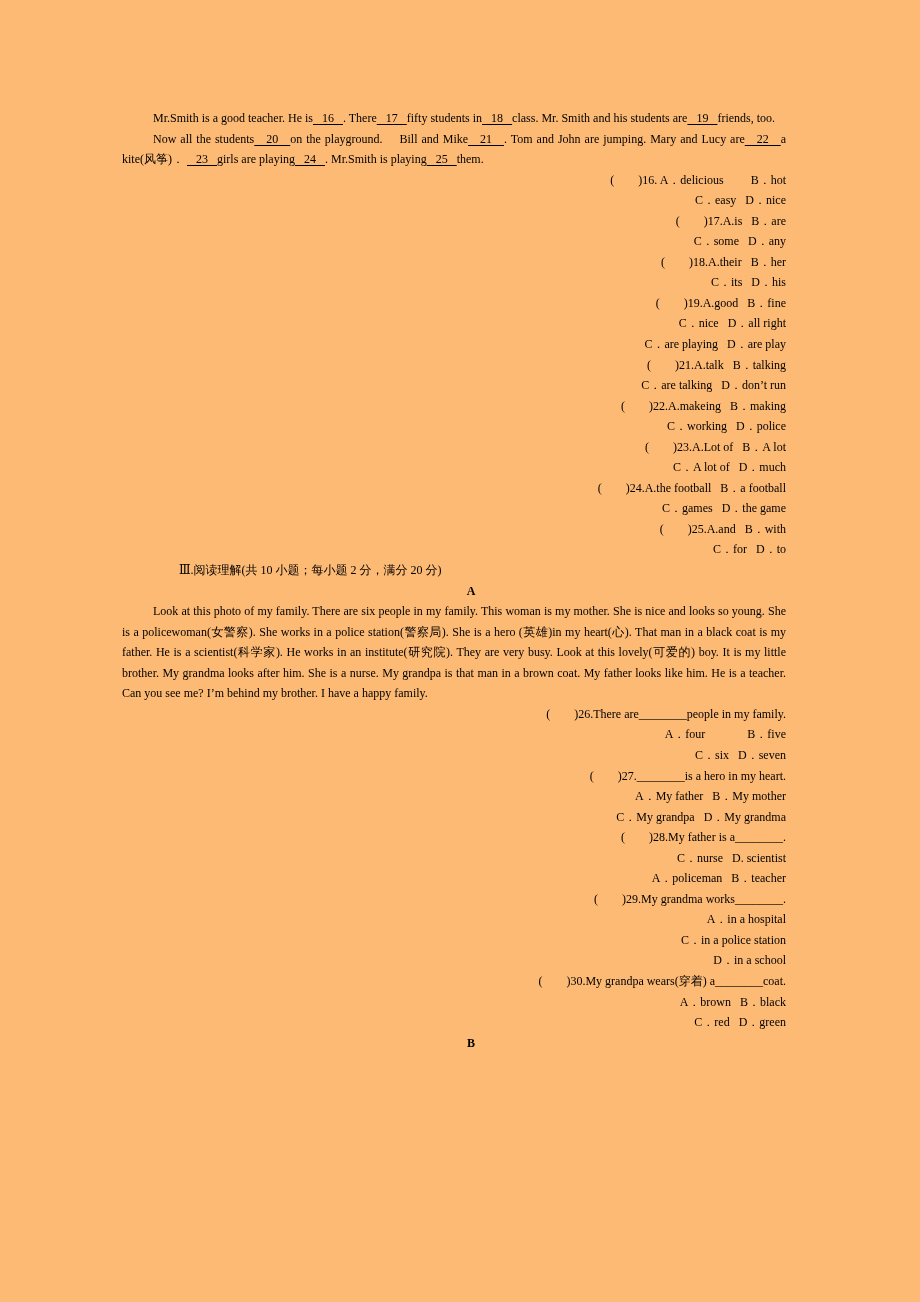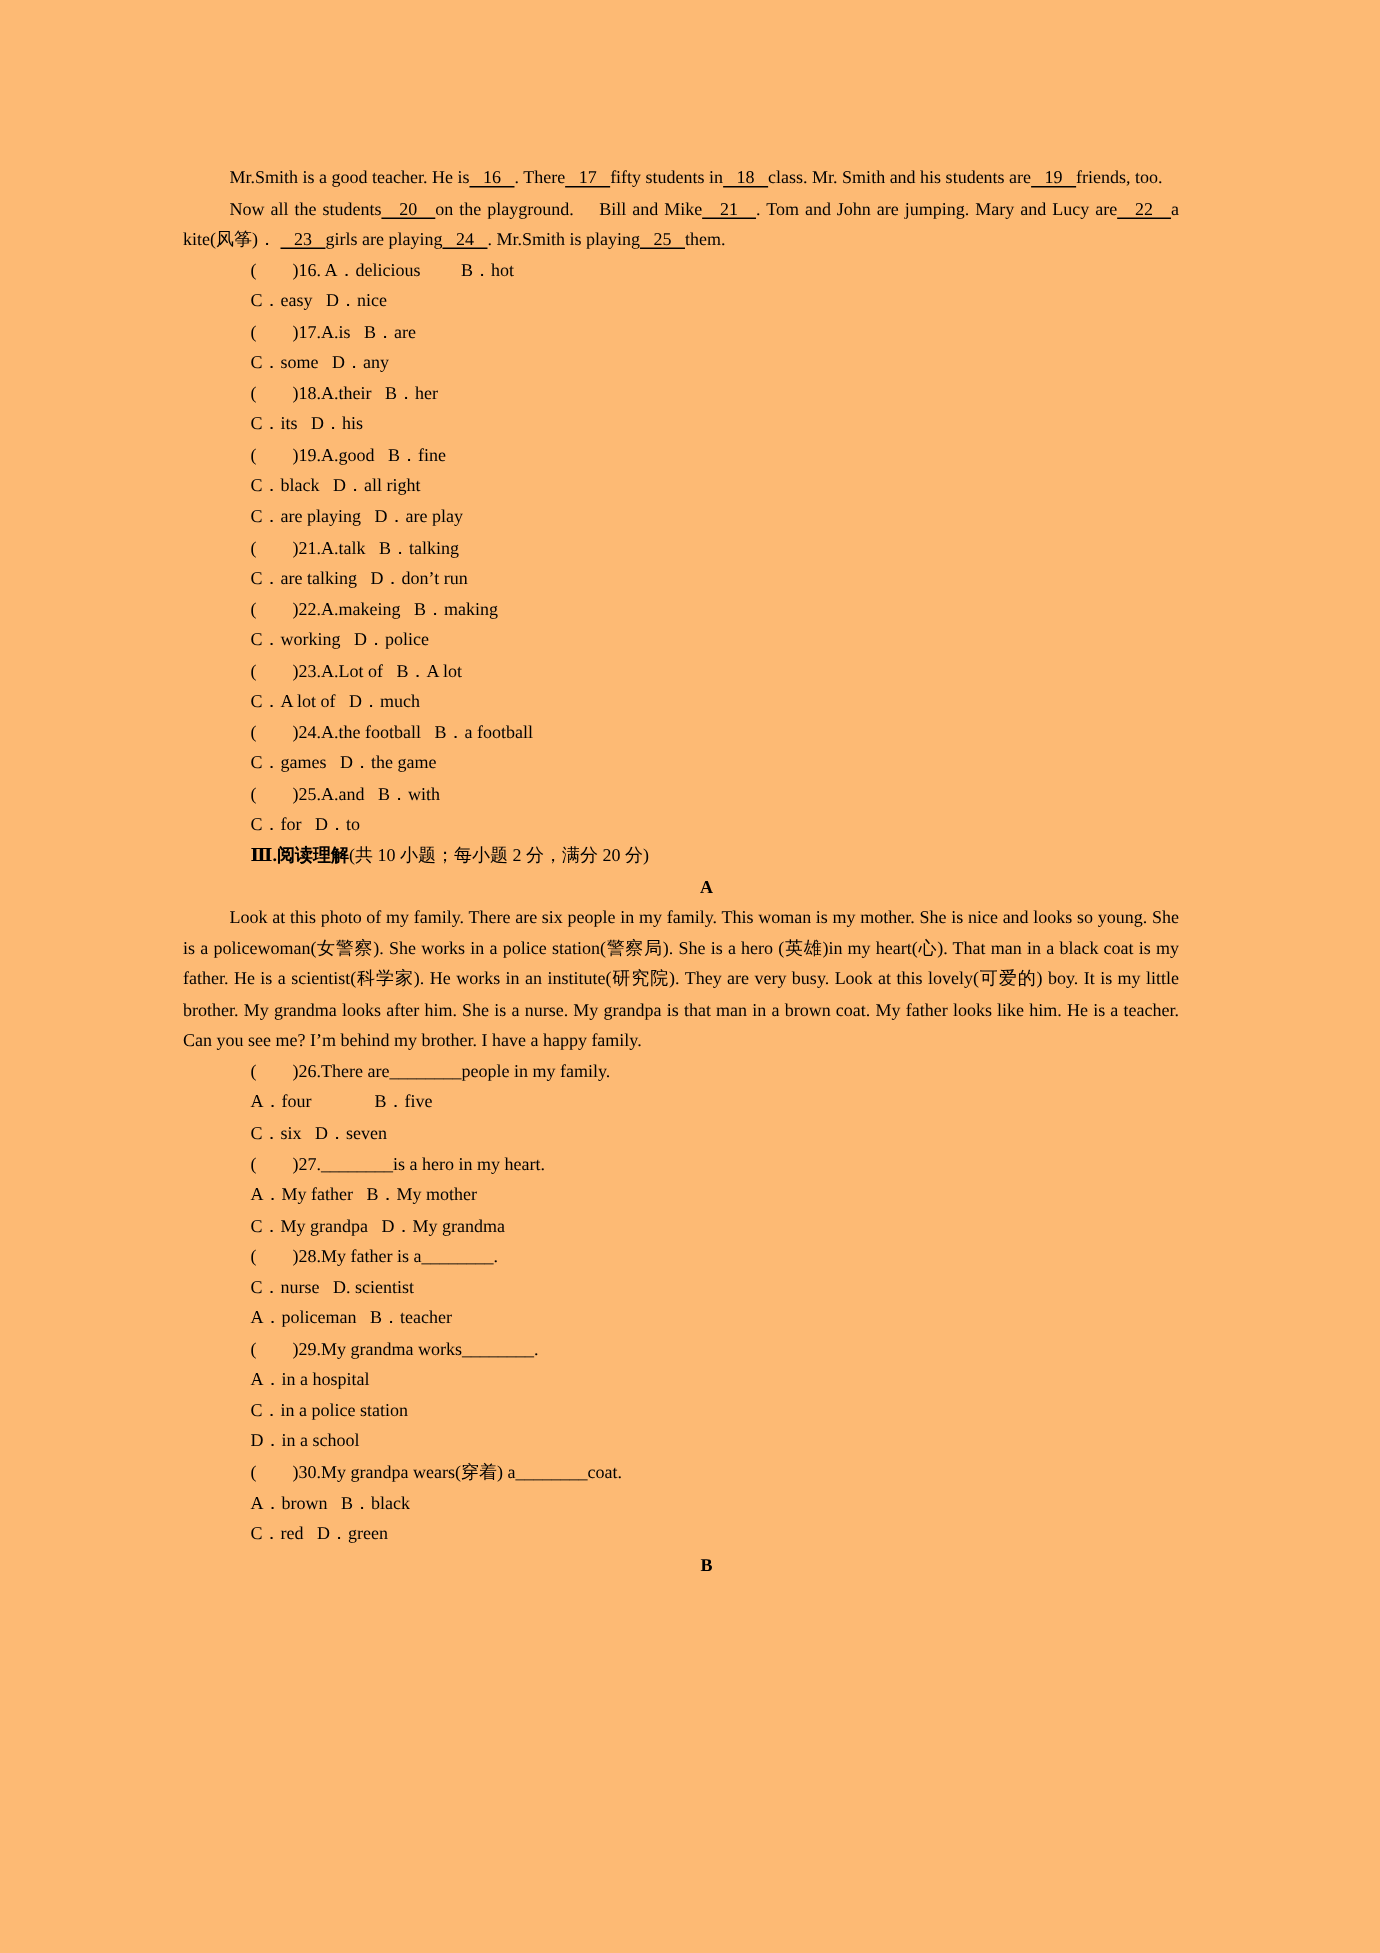--- a/index.html
+++ b/index.html
@@ -6,43 +6,43 @@
   .page{
     position:relative;
     width:920px;height:1302px;
     background:#fdba74;color:#000000;
     font-family:"Liberation Serif","DejaVu Serif",serif;
     font-size:12px;line-height:20.55px;
     overflow:hidden;
   }
   .content{padding:108px 134px 0 122px;}
   .para{margin:0;text-align:justify;text-indent:31px;}
-  .qline{margin:0 0 0 45px;white-space:pre-wrap;}
+  .qline{margin:0 0 0 45px;white-space:pre-wrap;text-align:right;}
   .heading{margin:0 0 0 45px;white-space:pre-wrap;}
-  .bold{font-weight:bold;}
+  .bold{font-weight:normal;margin-left:12px;}
   .center{text-align:center;text-indent:34px;margin:0;font-weight:bold;}
   .blk{text-decoration:underline;text-underline-offset:2px;}
 </style>
 </head>
 <body>
 
 <div class="page">
   <div class="content">
 
     <p class="para">Mr.Smith is a good teacher. He is<span class="blk">&nbsp;&nbsp;&nbsp;16&nbsp;&nbsp;&nbsp;</span>. There<span class="blk">&nbsp;&nbsp;&nbsp;17&nbsp;&nbsp;&nbsp;</span>fifty students in<span class="blk">&nbsp;&nbsp;&nbsp;18&nbsp;&nbsp;&nbsp;</span>class. Mr. Smith and his students are<span class="blk">&nbsp;&nbsp;&nbsp;19&nbsp;&nbsp;&nbsp;</span>friends, too.</p>
     <p class="para">Now all the students<span class="blk">&nbsp;&nbsp;&nbsp;20&nbsp;&nbsp;&nbsp;</span>on the playground. 　Bill and Mike<span class="blk">&nbsp;&nbsp;&nbsp;21&nbsp;&nbsp;&nbsp;</span>. Tom and John are jumping. Mary and Lucy are<span class="blk">&nbsp;&nbsp;&nbsp;22&nbsp;&nbsp;&nbsp;</span>a kite(风筝)． <span class="blk">&nbsp;&nbsp;&nbsp;23&nbsp;&nbsp;&nbsp;</span>girls are playing<span class="blk">&nbsp;&nbsp;&nbsp;24&nbsp;&nbsp;&nbsp;</span>. Mr.Smith is playing<span class="blk">&nbsp;&nbsp;&nbsp;25&nbsp;&nbsp;&nbsp;</span>them.</p>
 
     <div class="qline">(        )16. A．delicious         B．hot</div>
     <div class="qline">C．easy   D．nice</div>
     <div class="qline">(        )17.A.is   B．are</div>
     <div class="qline">C．some   D．any</div>
     <div class="qline">(        )18.A.their   B．her</div>
     <div class="qline">C．its   D．his</div>
     <div class="qline">(        )19.A.good   B．fine</div>
-    <div class="qline">C．black   D．all right</div>
+    <div class="qline">C．nice   D．all right</div>
     <div class="qline">C．are playing   D．are play</div>
     <div class="qline">(        )21.A.talk   B．talking</div>
     <div class="qline">C．are talking   D．don’t run</div>
     <div class="qline">(        )22.A.makeing   B．making</div>
     <div class="qline">C．working   D．police</div>
     <div class="qline">(        )23.A.Lot of   B．A lot</div>
     <div class="qline">C．A lot of   D．much</div>
     <div class="qline">(        )24.A.the football   B．a football</div>
     <div class="qline">C．games   D．the game</div>
     <div class="qline">(        )25.A.and   B．with</div>

